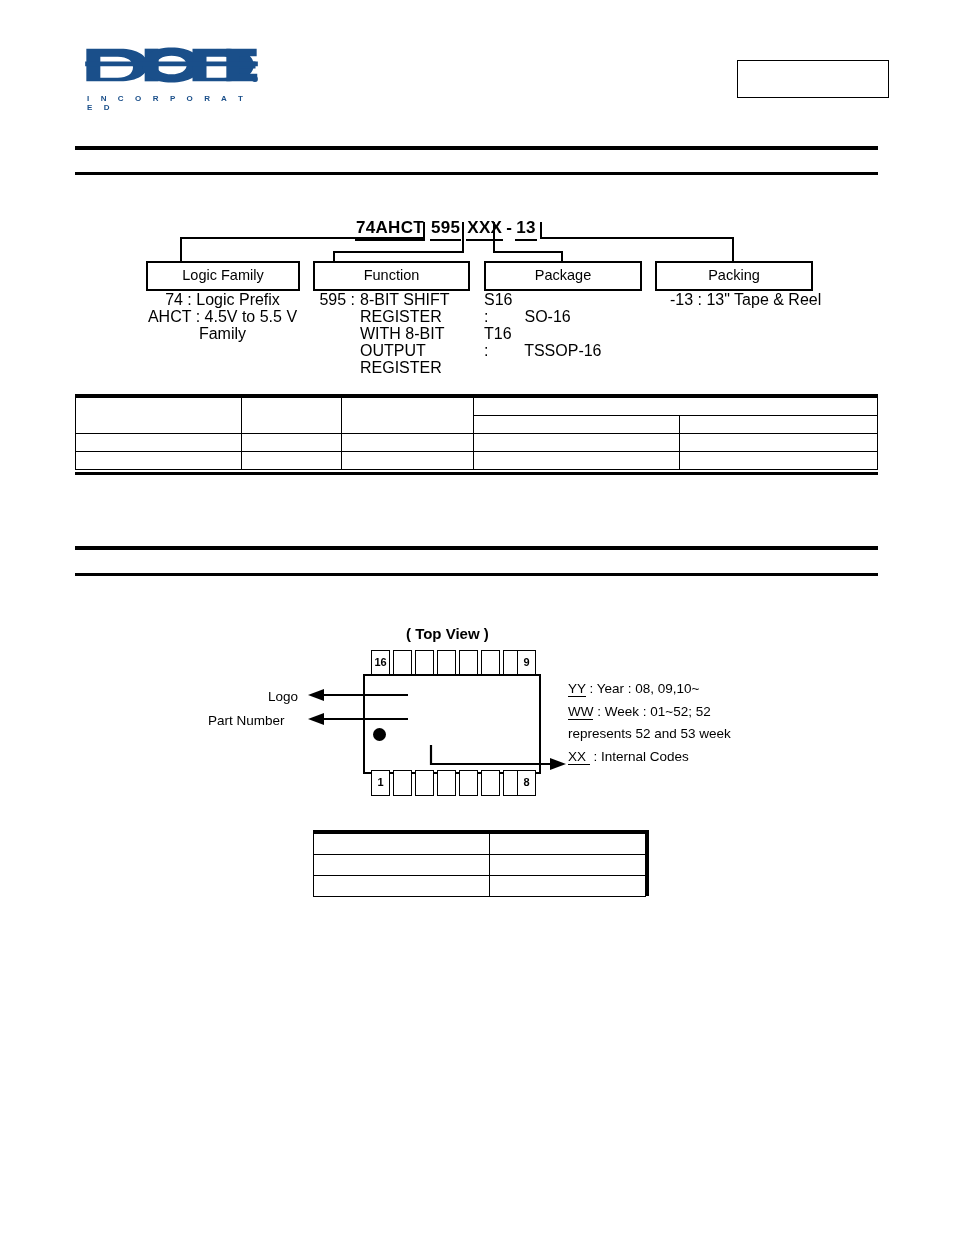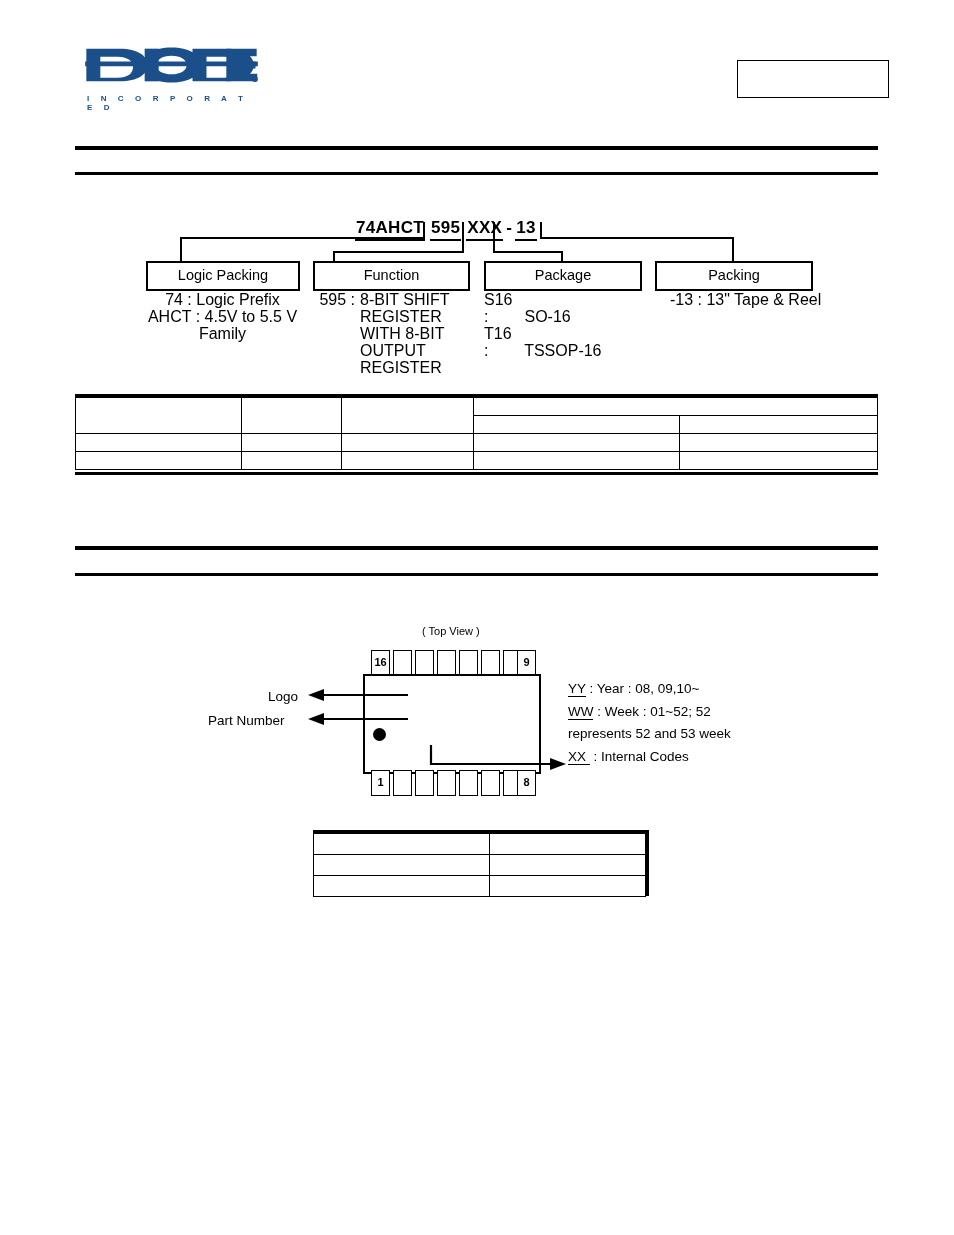--- a/index.html
+++ b/index.html
@@ -47,21 +47,21 @@
 
   #order-table{left:75px;top:396px;width:803px;}
   #order-table td{height:17px;}
 
   #mark-table-wrap{left:313px;top:830px;}
   #mark-table{width:333px;}
   #mark-table td{height:20px;}
   .tbl-shadow{position:absolute;background:#000;}
 
   
-  #topview{left:422px;top:625px;font-size:11px;font-weight:normal;}
+  #topview{left:406px;top:625px;font-size:15px;font-weight:bold;}
 
   #pkg{left:363px;top:650px;width:178px;height:148px;}
   .pin{position:absolute;border:1.8px solid #000;background:#fff;
        width:17px;height:24px;font-size:11px;text-align:center;
        line-height:23px;font-weight:bold;}
   #pkg-body{position:absolute;left:0;top:24px;width:174px;height:96px;
             border:2.2px solid #000;background:#fff;}
   #pin1-dot{position:absolute;left:10px;top:78px;width:13px;height:13px;
             border-radius:50%;background:#000;}
   #mark-text{position:absolute;left:40px;top:30px;}
@@ -122,21 +122,21 @@
 <div class="abs connector cv" style="left:333px;top:251px;height:10px;"></div>
 
 <div class="abs connector cv" style="left:493px;top:222px;height:31px;"></div>
 <div class="abs connector ch" style="left:493px;top:251px;width:70px;"></div>
 <div class="abs connector cv" style="left:561px;top:251px;height:10px;"></div>
 
 <div class="abs connector cv" style="left:540px;top:222px;height:17px;"></div>
 <div class="abs connector ch" style="left:540px;top:237px;width:194px;"></div>
 <div class="abs connector cv" style="left:732px;top:237px;height:24px;"></div>
 
-<div class="abs cat-box" style="left:146px;top:261px;width:150px;">Logic Packing</div>
+<div class="abs cat-box" style="left:146px;top:261px;width:150px;">Logic Family</div>
 <div class="abs cat-box" style="left:313px;top:261px;width:153px;">Function</div>
 <div class="abs cat-box" style="left:484px;top:261px;width:154px;">Package</div>
 <div class="abs cat-box" style="left:655px;top:261px;width:154px;">Packing</div>
 
 <div class="abs cat-desc" style="left:130px;top:291px;width:185px;text-align:center;">
   <div>
     <span class="desc-key">74 :</span>
     <span>Logic Prefix</span>
   </div>
   <div>

